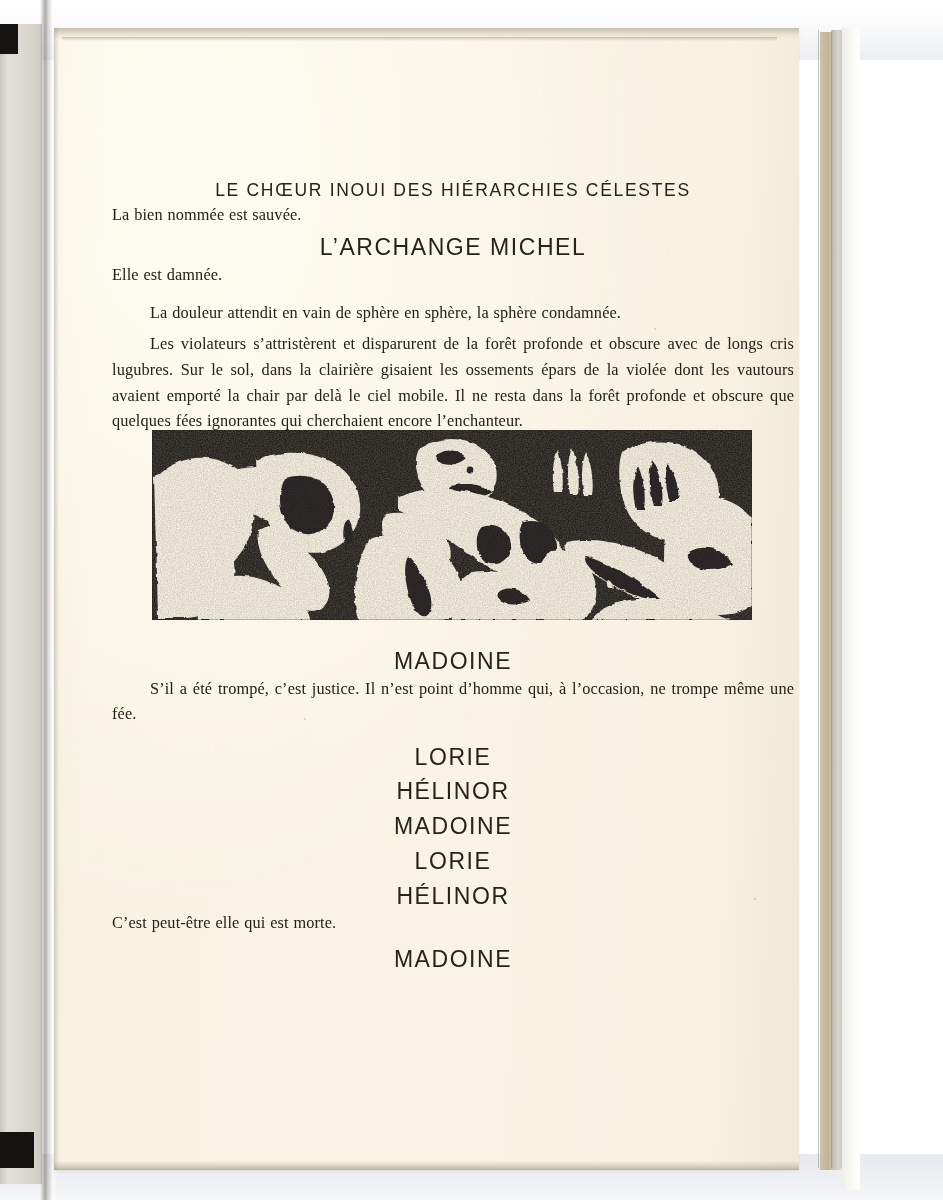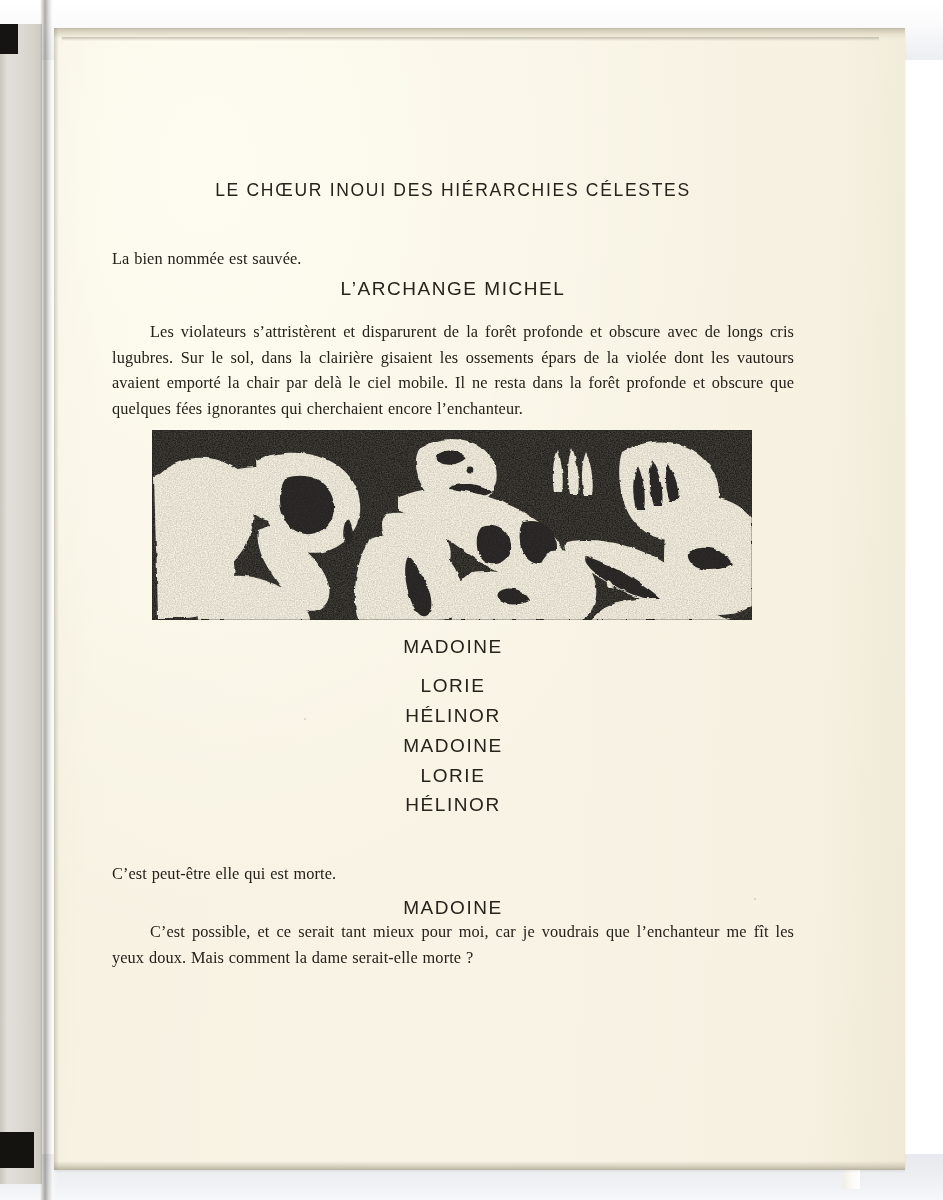--- a/index.html
+++ b/index.html
@@ -65,21 +65,21 @@
        rgba(150,146,138,0.30) 48%,
        rgba(255,255,255,0.45) 70%,
        rgba(255,255,255,0.0) 100%);
   }
 
   
   .page {
     position: absolute;
     left: 54px;
     top: 28px;
-    width: 851px;
+    width: 745px;
     height: 1142px;
     background:
       radial-gradient(ellipse at 18% 12%, rgba(255,253,243,0.9) 0%, rgba(255,255,255,0) 55%),
       linear-gradient(92deg, #f2ecda 0%, #f7f2e2 7%, #f8f3e4 50%, #f6f1e1 88%, #efe9d6 100%);
     box-shadow: 0 1px 2px rgba(90,85,70,0.12);
   }
   
   .deckle-top {
     position: absolute;
     left: 0; top: 0; width: 100%; height: 11px;
@@ -136,21 +136,21 @@
     position: absolute;
     left: 58px;           
     top: 152px;
     width: 682px;         
     color: #27231d;
   }
 
   .speaker {
     text-align: center;
     font-family: "Liberation Sans", sans-serif;
-    font-size: 19px;
+    font-size: 23px;
     letter-spacing: 1.55px;
     font-weight: 400;
     color: #26221c;
     margin: 0;
     line-height: 1.25;
   }
   .speaker.wide {
     font-size: 17.5px;
     letter-spacing: 1.7px;
   }
@@ -160,21 +160,21 @@
     font-family: "Liberation Serif", serif;
     font-size: 16.3px;
     line-height: 25.6px;
     color: #24201a;
     text-align: justify;
     text-indent: 38px;
     letter-spacing: 0.12px;
     word-spacing: 0.6px;
   }
   p.body.noindent { text-indent: 0; }
-  p.body.flush { text-align: left; margin-top: 44px; }
+  p.body.flush { text-align: left; }
 
   .sp-6  { height: 6px; }
   .sp-9  { height: 9px; }
   .sp-12 { height: 12px; }
   .sp-16 { height: 16px; }
 
   
   .cut-wrap {
     position: absolute;
     left: 98px;          
@@ -354,44 +354,46 @@
     </svg>
   </div>
 
   <div class="textblock">
 
     <div class="speaker wide">LE CHŒUR INOUI DES HIÉRARCHIES CÉLESTES</div>
     <p class="body noindent flush">La bien nommée est sauvée.</p>
 
     <div class="sp-6"></div>
     <div class="speaker">L’ARCHANGE MICHEL</div>
+    <p class="body noindent flush">Elle est damnée.</p>
 
     <div class="sp-12"></div>
+    <p class="body flush">La douleur attendit en vain de sphère en sphère, la sphère condamnée.</p>
 
     <div class="sp-6"></div>
     <p class="body">Les violateurs s’attristèrent et disparurent de la forêt profonde et obscure avec de longs cris lugubres. Sur le sol, dans la clairière gisaient les ossements épars de la violée dont les vautours avaient emporté la chair par delà le ciel mobile. Il ne resta dans la forêt profonde et obscure que quelques fées ignorantes qui cherchaient encore l’enchanteur.</p>
 
     <div style="height:213px"></div>
 
     <div class="speaker">MADOINE</div>
+    <p class="body">S’il a été trompé, c’est justice. Il n’est point d’homme qui, à l’occasion, ne trompe même une fée.</p>
 
     <div class="sp-16"></div>
     <div class="speaker">LORIE</div>
 
     <div class="sp-6"></div>
     <div class="speaker">HÉLINOR</div>
 
     <div class="sp-6"></div>
     <div class="speaker">MADOINE</div>
 
     <div class="sp-6"></div>
     <div class="speaker">LORIE</div>
 
     <div class="sp-6"></div>
     <div class="speaker">HÉLINOR</div>
     <p class="body noindent flush">C’est peut-être elle qui est morte.</p>
 
     <div class="sp-9"></div>
     <div class="speaker">MADOINE</div>
-    <p class="body">C’est possible, et ce serait tant mieux pour moi, car je voudrais que l’enchanteur me fît les yeux doux. Mais comment la dame serait-elle morte ?</p>
 
   </div>
 </div>
 
 </body></html>

